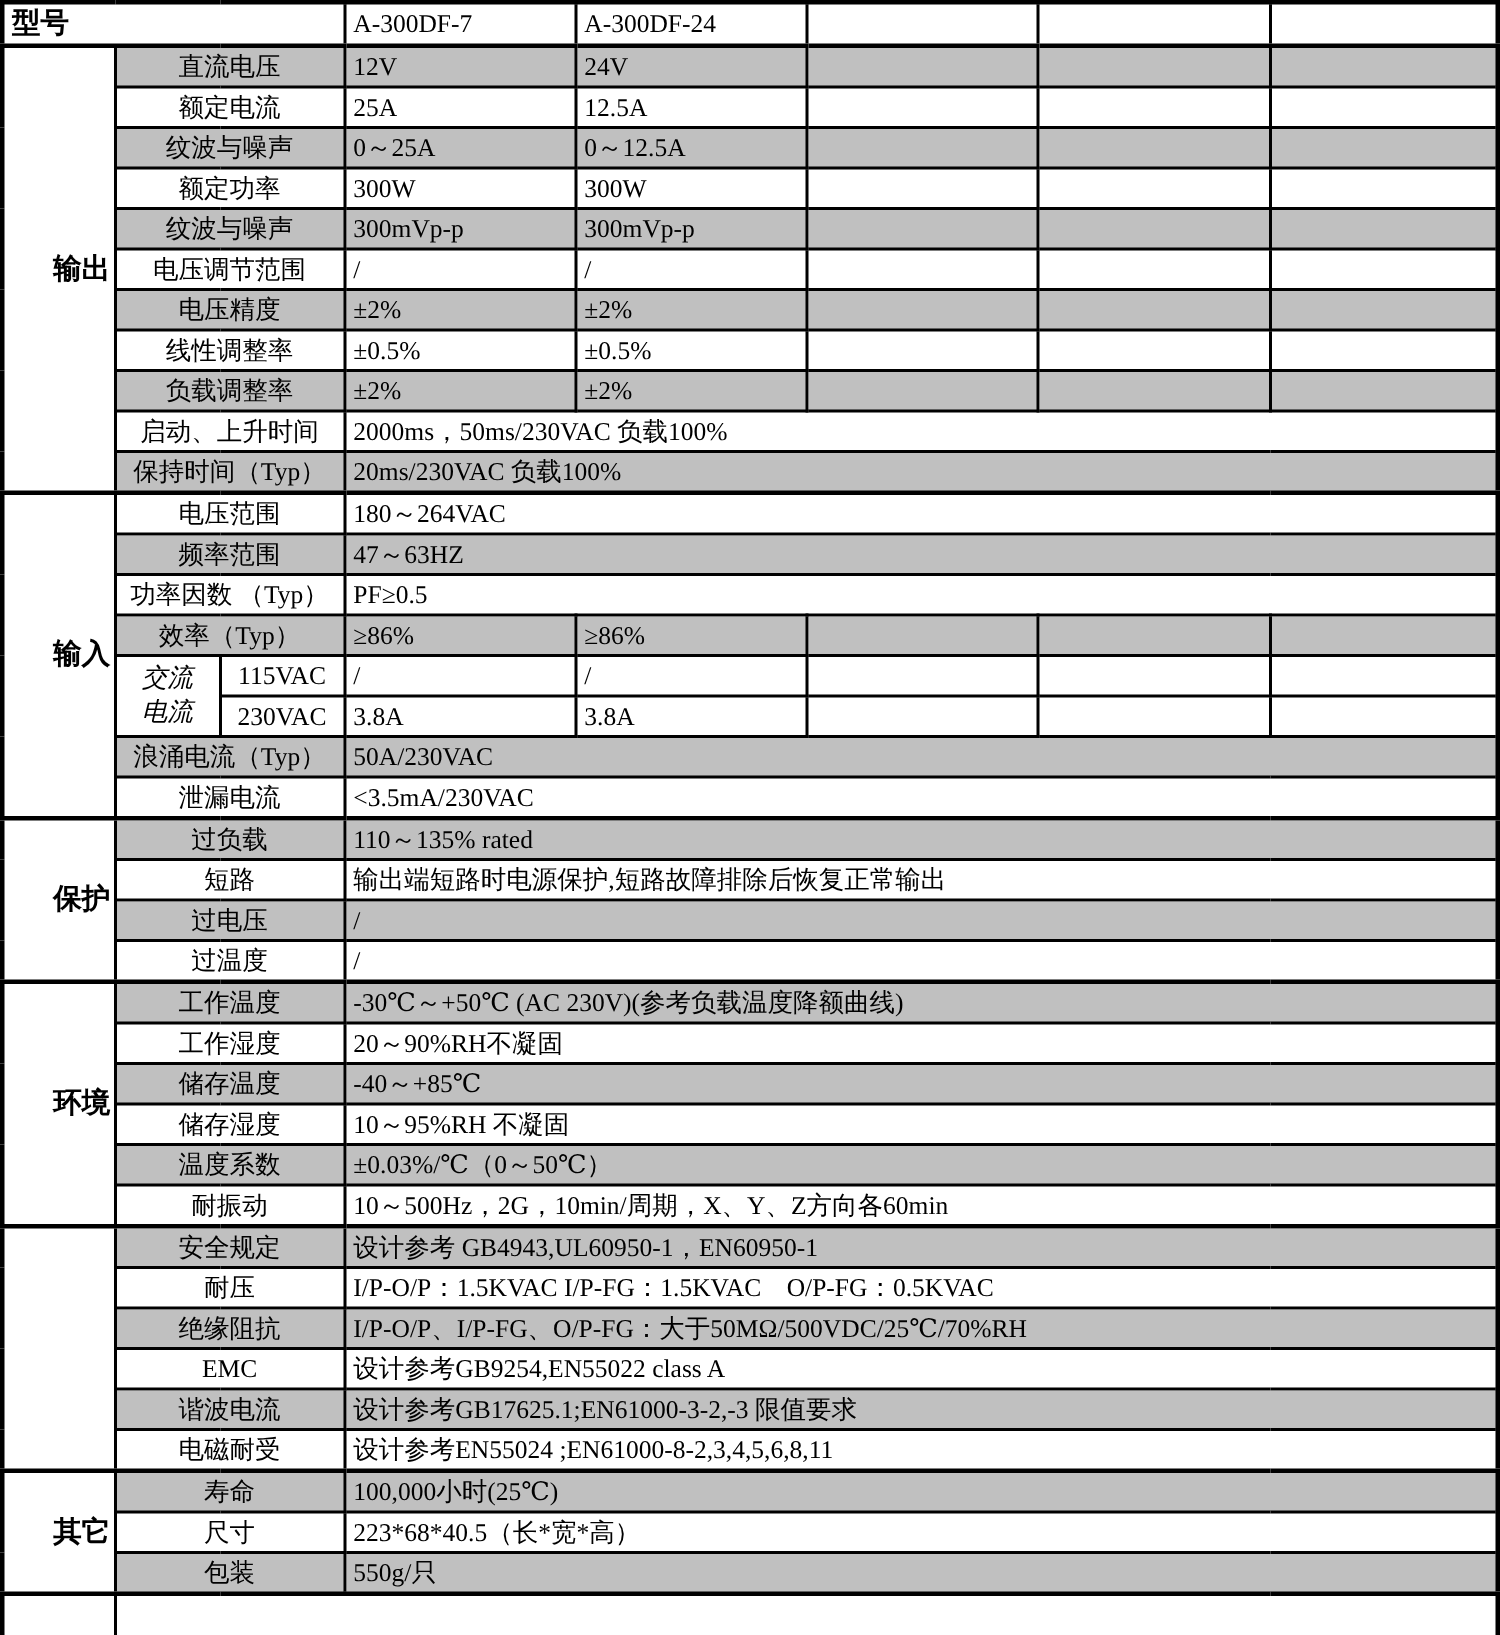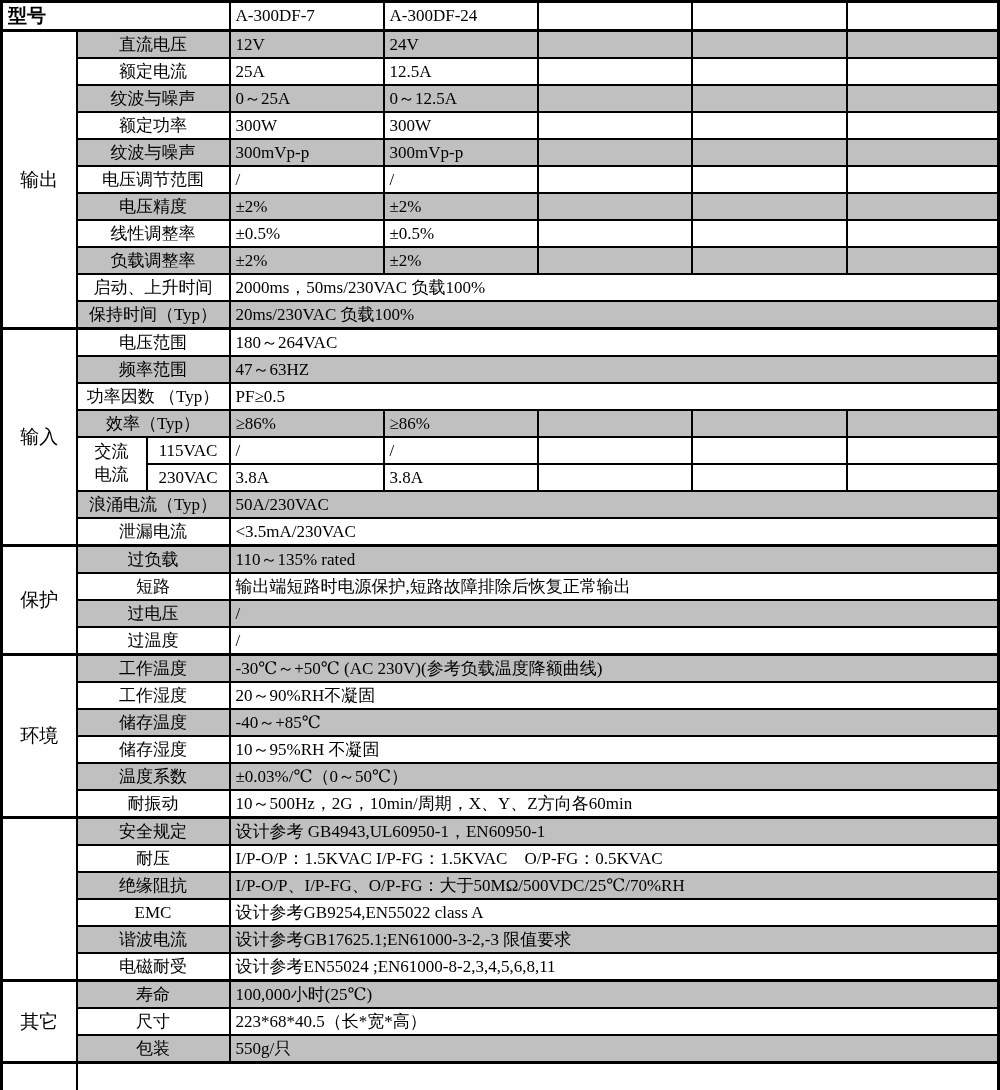--- a/index.html
+++ b/index.html
@@ -14,25 +14,25 @@
     vertical-align:middle;
     white-space:pre; overflow:hidden;
     padding:0 3px;
     height:25px;
   }
   .spec tr { height:25px; }
   .spec tr.hrow { height:29px; }
   .spec tr.nrow { height:97px; }
   .spec tr.sec td { border-top-width:3px; }
   .spec tr.g td { background:#c0c0c0; }
-  .spec td.grp { background:#ffffff !important; font-weight:normal; font-size:19px; text-align:center; padding:0 2px; }
+  .spec td.grp { background:#ffffff !important; font-weight:bold; font-size:19px; text-align:right; padding:0 2px; }
   .spec td.mlbl { font-weight:bold; font-size:19px; text-align:left; padding-left:5px; }
   .spec td.lbl { text-align:center; padding:0 2px; }
   .spec td.val { text-align:left; padding-left:5px; }
-  .spec td.preline { white-space:pre-line; line-height:1.35; }
+  .spec td.preline { white-space:pre-line; line-height:1.35;font-style:italic; }
   .spec td.notes { text-align:left; vertical-align:middle; padding:2px 4px; }
 </style>
 </head>
 <body>
 
 <table class="spec">
   <colgroup>
     <col style="width:75px">
       <col style="width:70px">
       <col style="width:83px">

